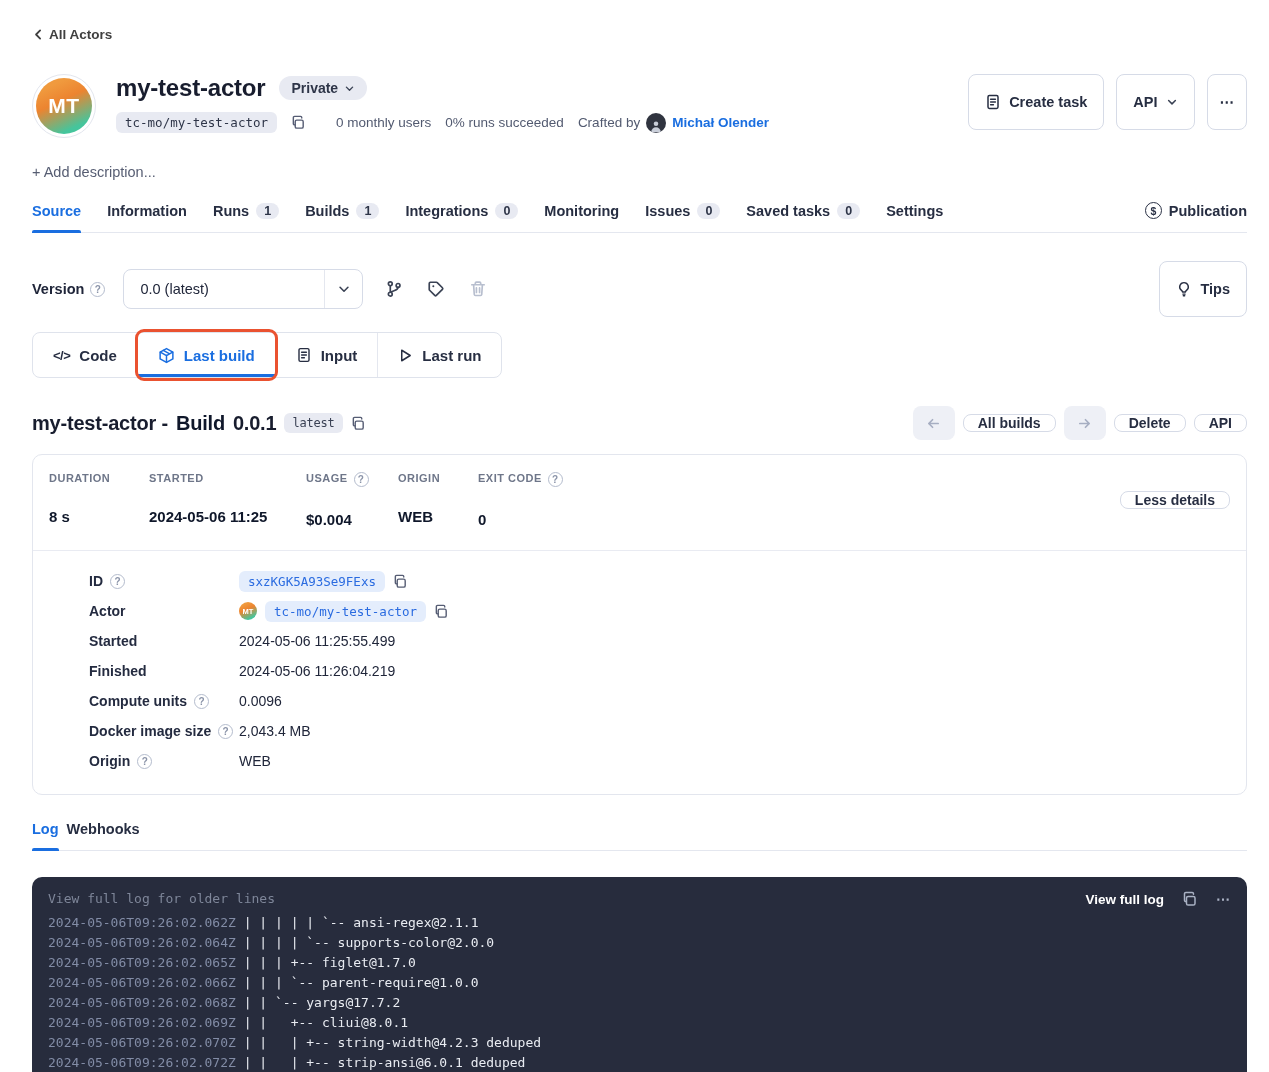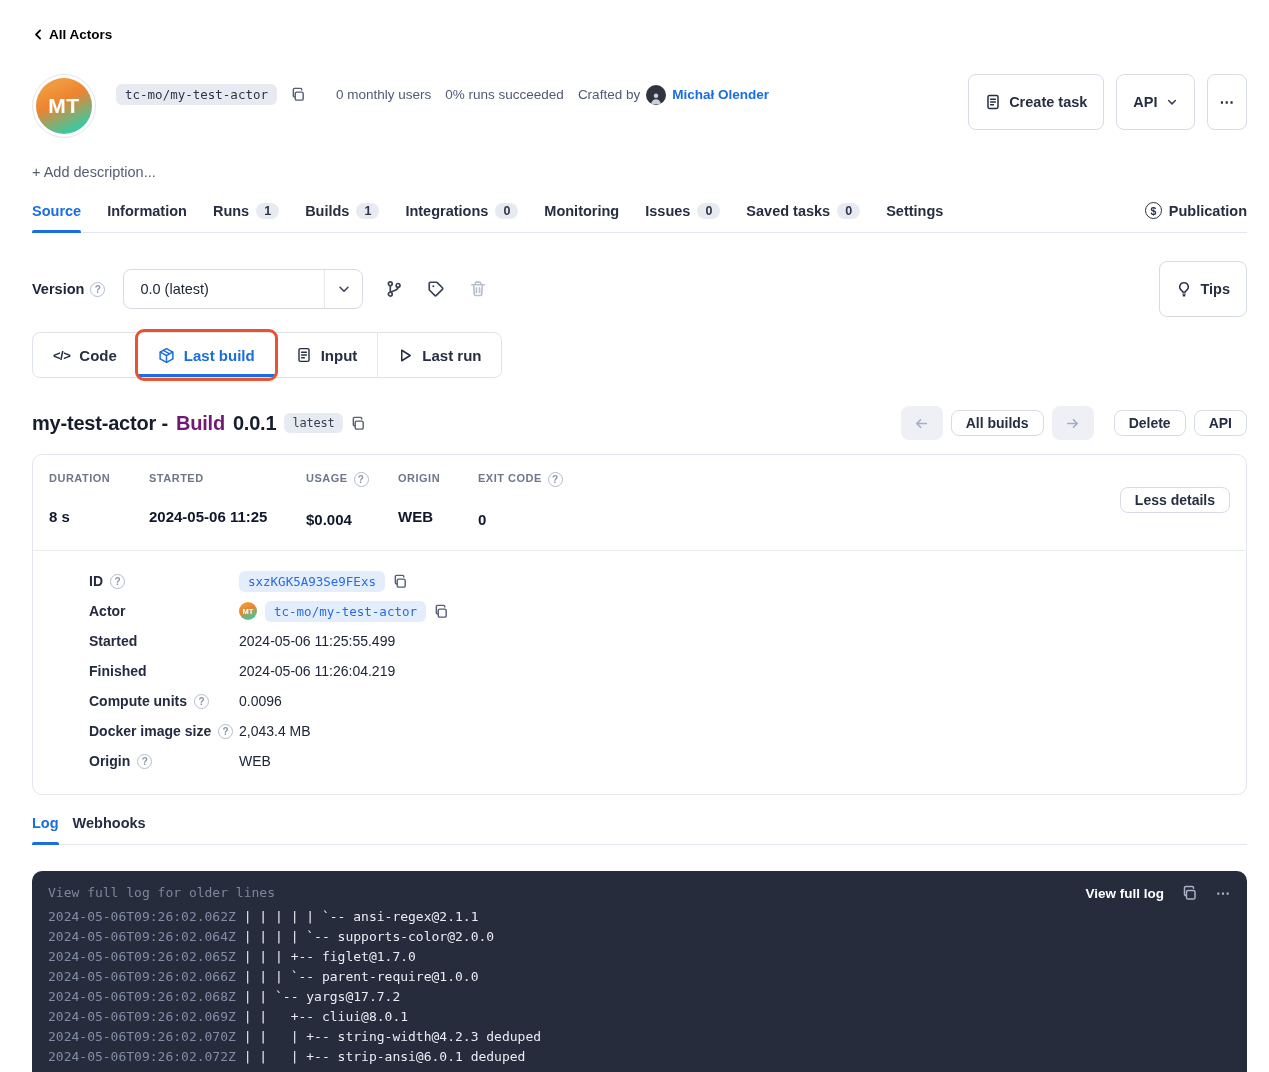--- a/index.html
+++ b/index.html
@@ -7,21 +7,21 @@
   body {
     width:1269px; height:1072px; overflow:hidden;
     background:#ffffff; color:#20263a;
     font-family:"Liberation Sans", sans-serif;
     font-size:14px;
   }
   .page { padding:0 22px 0 32px; }
 
   
   .breadcrumb { margin-top:27px; display:flex; align-items:center; gap:4px;
-    color:#000000; font-weight:700; font-size:13.5px; cursor:pointer; width:max-content; }
+    color:#404040; font-weight:700; font-size:13.5px; cursor:pointer; width:max-content; }
 
   
   .header { margin-top:32px; display:flex; align-items:flex-start; }
   .avatar-ring { width:64px; height:64px; border-radius:50%; border:1px solid #e3e6ee;
     padding:3px; background:#fff; flex:0 0 auto; }
   .avatar { width:100%; height:100%; border-radius:50%;
     background:linear-gradient(155deg,#f09a3e 18%,#ec8430 42%,#45c59c 82%);
     display:flex; align-items:center; justify-content:center;
     color:#fff; font-weight:800; font-size:21px; letter-spacing:.5px; }
   .header-main { margin-left:20px; flex:1; }
@@ -36,21 +36,21 @@
   .meta-sep { width:2px; }
   .crafted { display:flex; align-items:center; gap:6px; }
   .author-avatar { width:20px; height:20px; border-radius:50%; background:#30343f;
     display:flex; align-items:flex-end; justify-content:center; overflow:hidden; }
   .author-link { color:#1a6ee0; font-weight:600; cursor:pointer; }
   .header-actions { display:flex; align-items:center; gap:12px; }
   .btn { background:#fff; border:1px solid #d6dbe7; border-radius:8px; height:56px;
     padding:0 16px; display:inline-flex; align-items:center; gap:8px;
     font-size:14.5px; font-weight:600; color:#272e42; cursor:pointer;
     font-family:"Liberation Sans", sans-serif; }
-  .btn.small { height:26px; padding:0 14px; font-size:14px; }
+  .btn.small { height:18px; padding:0 14px; font-size:14px; }
   .btn.icon-only { padding:0 12px; }
 
   .add-desc { margin-top:26px; color:#565d72; font-size:14.5px; cursor:pointer; width:max-content; }
 
   
   .tabs { margin-top:22px; display:flex; align-items:center; gap:26px;
     border-bottom:1px solid #e4e7ef; }
   .tab { padding:0 0 13px 0; font-size:14.5px; font-weight:600; color:#272e42;
     display:flex; align-items:center; gap:7px; cursor:pointer; position:relative; }
   .tab.active { color:#1a6ee0; }
@@ -92,27 +92,27 @@
   .subtab.active::after { content:""; position:absolute; left:0; right:0; bottom:0;
     height:3px; background:#1a6ee0; }
   .code-glyph { font-weight:700; font-size:13px; letter-spacing:-.5px; }
   .red-annotation { position:absolute; left:-3px; right:-3px; top:-4px; bottom:-4px;
     border:3px solid #ea5230; border-radius:9px; pointer-events:none; z-index:2; }
 
   
   .build-header { margin-top:28px; display:flex; align-items:center; }
   .build-title { display:flex; align-items:center; gap:8px; font-size:20px;
     font-weight:800; color:#181d2e; letter-spacing:-.2px; }
-  .build-word { color:#701a75;text-align:center; }
+  .build-word { color:#0f172a;text-align:center; }
   .latest-pill { font-family:"DejaVu Sans Mono", monospace; font-size:12px;
     background:#e8eaf2; color:#3a4154; border-radius:6px; padding:3px 8px; font-weight:500; }
   .build-actions { margin-left:auto; display:flex; align-items:center; gap:8px; }
   .nav-btn { width:42px; height:34px; border:none; background:#eef0f6; border-radius:8px;
     display:inline-flex; align-items:center; justify-content:center; color:#a6aec2; cursor:default; }
-  .gap-left { margin-left:12px; }
+  .gap-left { margin-left:0; }
 
   
   .card { margin-top:14px; border:1px solid #e3e6ee; border-radius:10px; background:#fff; }
   .status-strip { padding:8px 14px; border-bottom:1px solid #e9ebf2; }
   .status-badge { display:inline-flex; align-items:center; gap:7px; background:#dcf2d8;
     color:#217a1e; font-size:13.5px; font-weight:600; padding:3px 11px 3px 9px; border-radius:14px; }
   .stats-row { display:flex; align-items:flex-start; padding:17px 16px 22px 16px; }
   .stat { margin-right:0; }
   .stat-label { font-size:11px; font-weight:700; letter-spacing:.5px; color:#6e7689;
     display:flex; align-items:flex-start; gap:6px; }
@@ -126,21 +126,21 @@
     display:flex; align-items:center; gap:7px;margin-left:40px; }
   .detail-value { font-size:14px; color:#20263a; display:flex; align-items:center; gap:8px; }
   .blue-pill { font-family:"DejaVu Sans Mono", monospace; font-size:12.5px;
     background:#e4edfc; color:#2a6be0; border-radius:6px; padding:3px 9px; }
   .mini-avatar { width:18px; height:18px; border-radius:50%;
     background:linear-gradient(155deg,#f09a3e 18%,#ec8430 42%,#45c59c 82%);
     color:#fff; font-size:7.5px; font-weight:800; display:inline-flex;
     align-items:center; justify-content:center; }
 
   
-  .log-tabs { margin-top:20px; display:flex; gap:14px; border-bottom:1px solid #e4e7ef; }
+  .log-tabs { margin-top:26px; display:flex; gap:8px; border-bottom:1px solid #e4e7ef; }
 
   
   .terminal { margin-top:26px; background:#272c3d; border-radius:10px;
     padding:11px 16px 16px 16px; height:260px; overflow:hidden; }
   .term-header { display:flex; align-items:center; }
   .older-link { font-family:"DejaVu Sans Mono", monospace; font-size:13px;
     color:#7e8699; cursor:pointer; line-height:22px; }
   .term-controls { margin-left:auto; display:flex; align-items:center; gap:18px; }
   .view-full { color:#ffffff; font-size:13.5px; font-weight:700; cursor:pointer; }
   .term-icon { color:#aab2c4; display:inline-flex; cursor:pointer; }
@@ -164,20 +164,31 @@
     </span>
     <span>All Actors</span>
   </div>
 
   
   <div class="header">
     <div class="avatar-ring">
       <div class="avatar">MT</div>
     </div>
     <div class="header-main">
+      <div class="title-row">
+        <h1 class="actor-title">my-test-actor</h1>
+        <span class="pill">
+          <span>Private</span>
+          <span style="display:inline-flex;color:#3a4254;">
+            <svg width="11" height="11" viewBox="0 0 16 16" fill="none" stroke="currentColor" stroke-width="2" stroke-linecap="round" stroke-linejoin="round">
+                <path d="M3.5 6l4.5 4.5L12.5 6"></path>
+              </svg>
+          </span>
+        </span>
+      </div>
       <div class="meta-row">
         <span class="mono-pill">tc-mo/my-test-actor</span>
         <span class="copy-icon">
           <svg width="15" height="15" viewBox="0 0 16 16" fill="none" stroke="currentColor" stroke-width="1.5" stroke-linecap="round" stroke-linejoin="round">
               <rect x="4.5" y="5.5" width="8.5" height="8.5" rx="1.6"></rect>
               <path d="M11.5 3.3v-.5a1.3 1.3 0 0 0-1.3-1.3H3.8a1.3 1.3 0 0 0-1.3 1.3v6.4a1.3 1.3 0 0 0 1.3 1.3h.5"></path>
             </svg>
         </span>
         <span class="meta-sep"></span>
         <span>0 monthly users</span>

